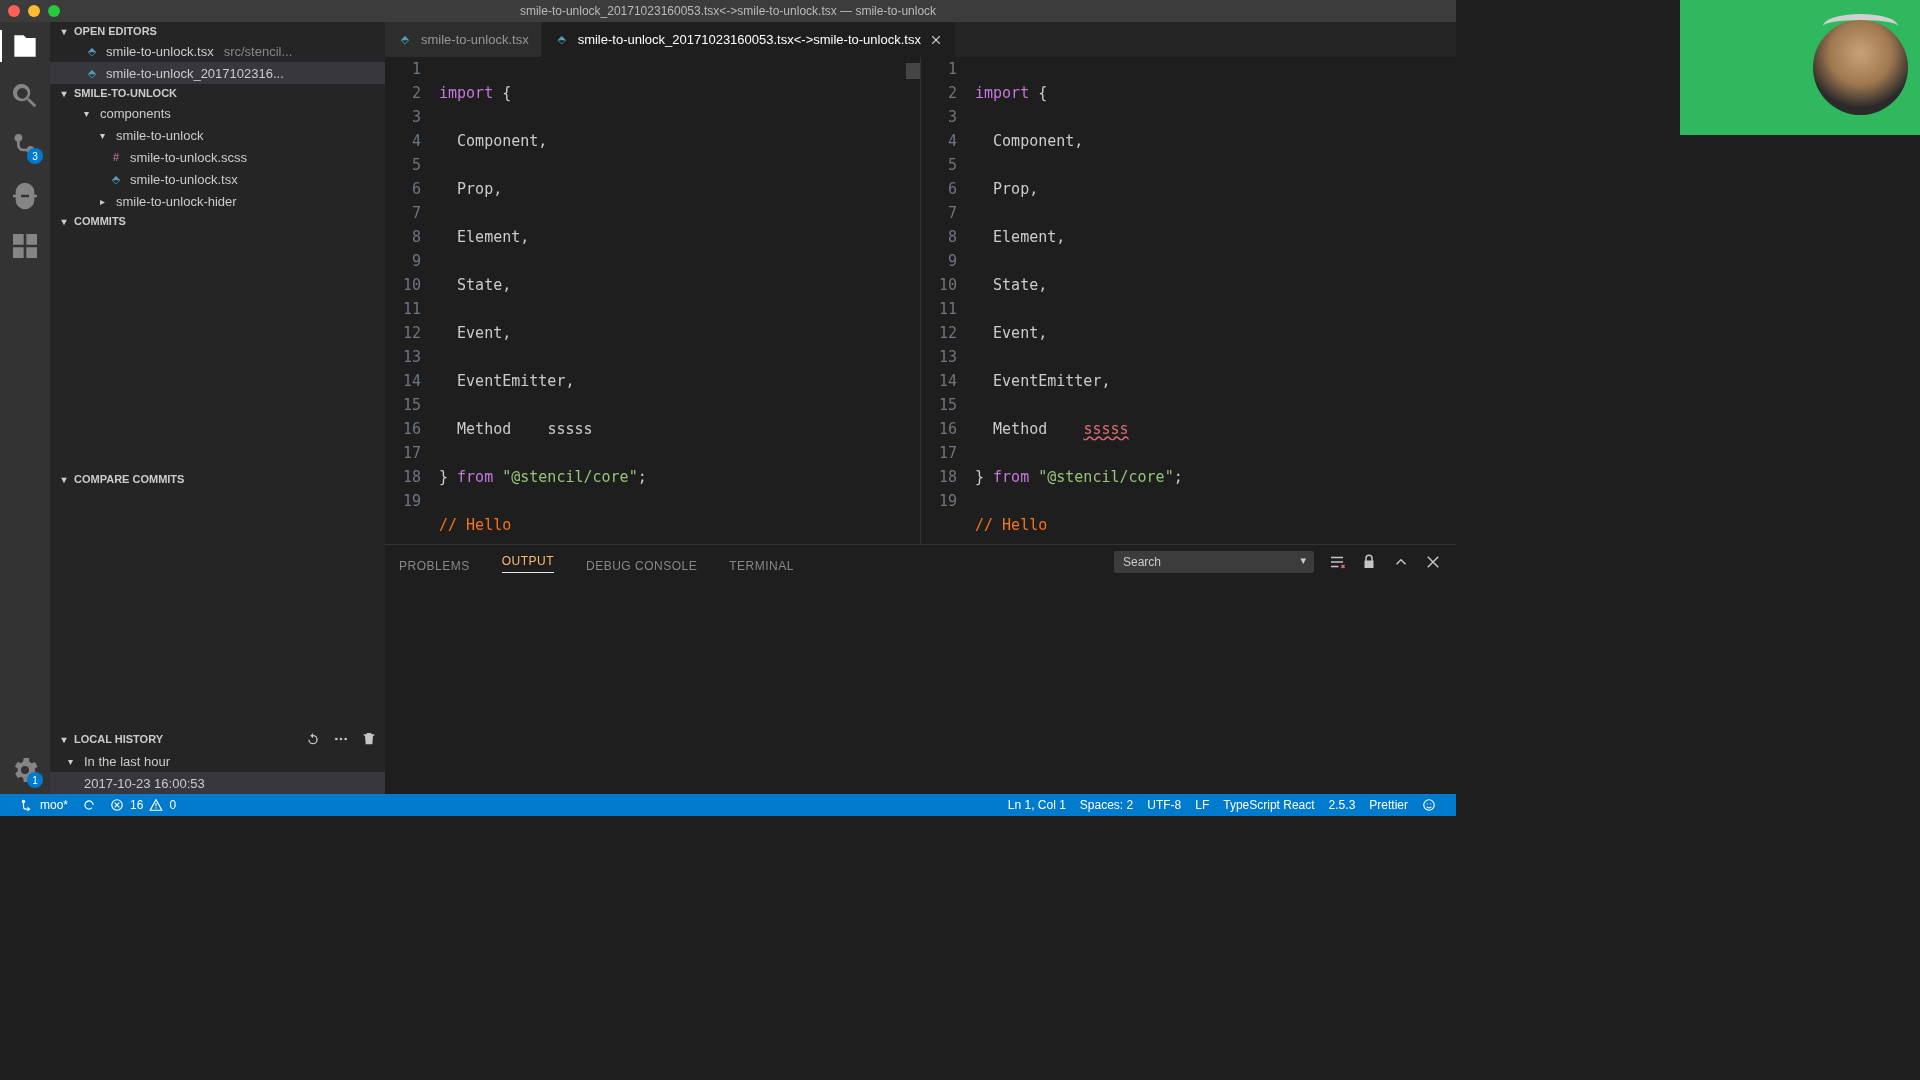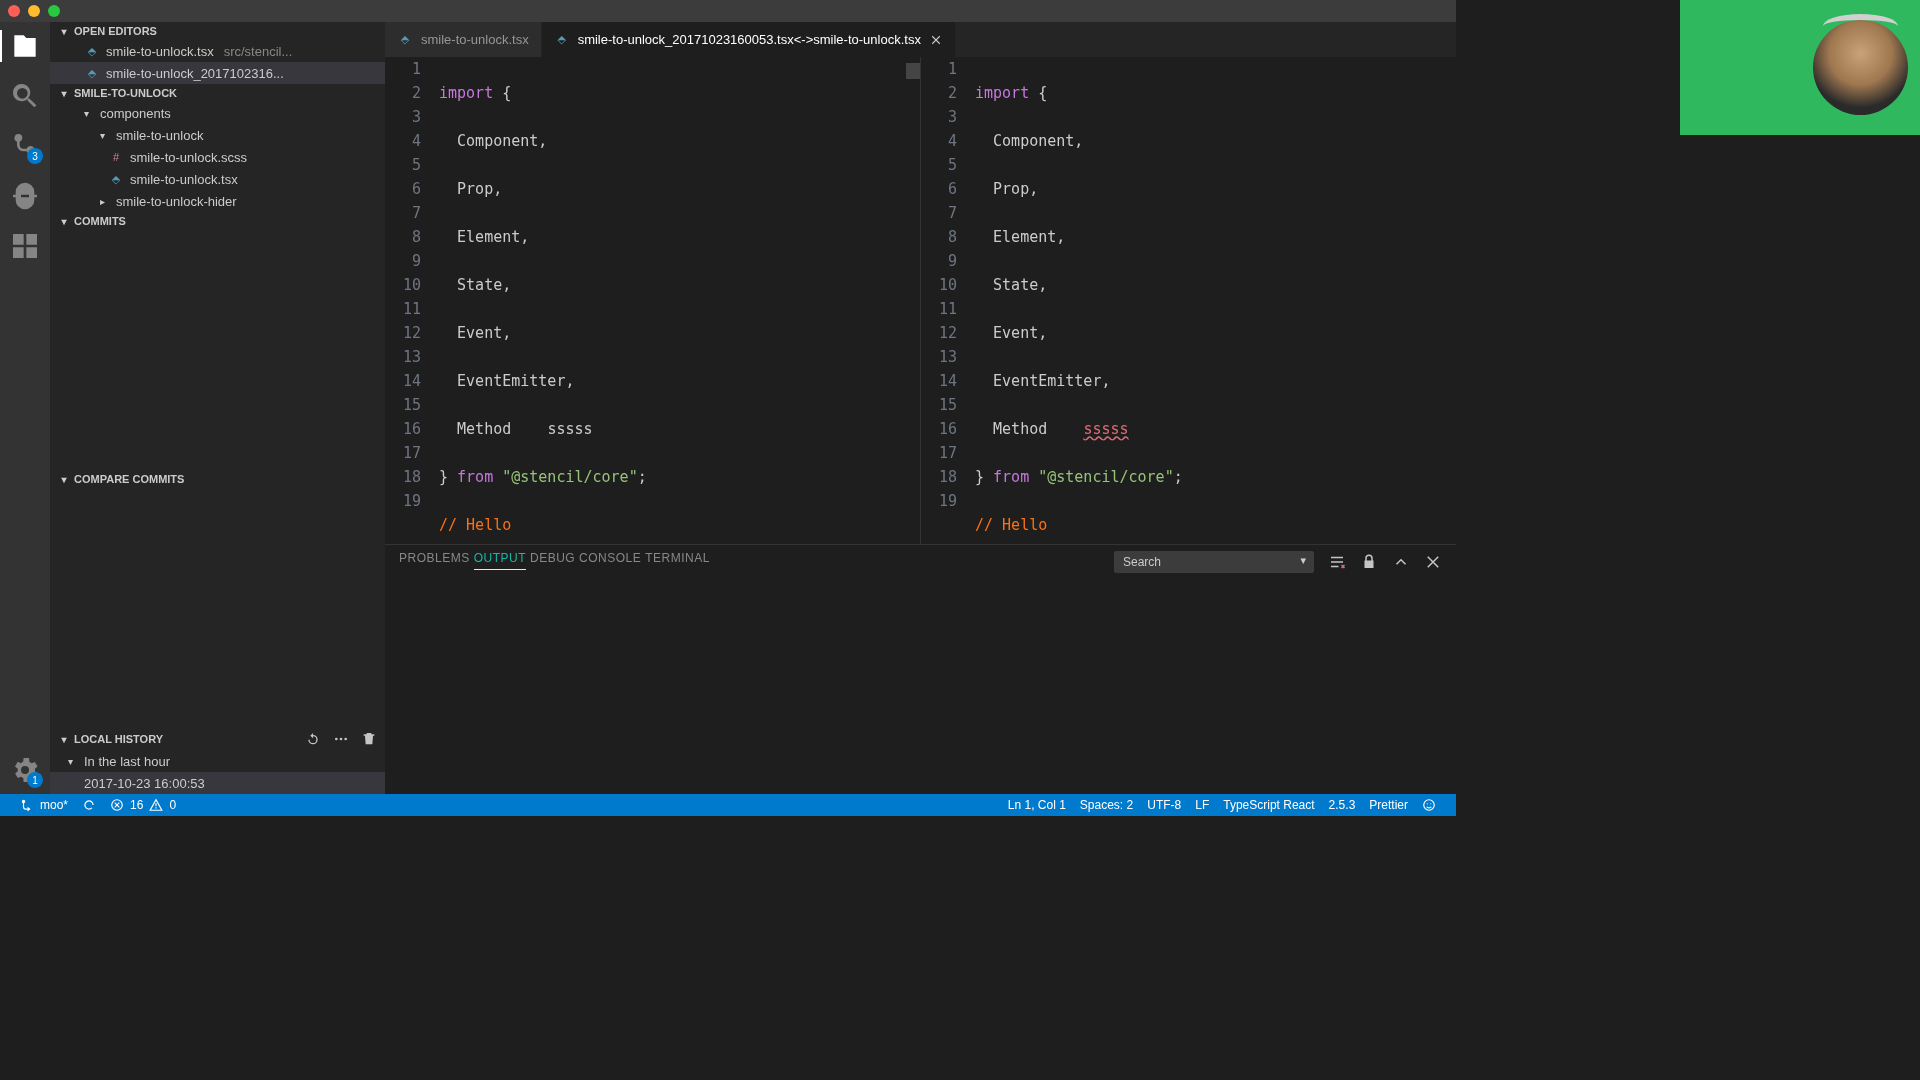--- a/index.html
+++ b/index.html
@@ -183,27 +183,27 @@
   
   .panel {
     height: 250px;
     background: #1e1e1e;
     border-top: 1px solid #333;
     display: flex;
     flex-direction: column;
   }
   .panel-tabs {
     display: flex;
-    align-items: flex-start;
-    gap: 4px;
+    align-items: flex-end;
+    gap: 32px;
     padding: 6px 14px;
     font-size: 12px;
   }
   .panel-tab { color: #888; cursor: pointer; letter-spacing: 0.5px; }
-  .panel-tab.active { color: #14b8a6; border-bottom: 1px solid #e7e7e7; padding-bottom: 4px; }
+  .panel-tab.active { color: #fdba74; border-bottom: 1px solid #e7e7e7; padding-bottom: 4px; }
   .panel-right {
     margin-left: auto;
     display: flex; align-items: center; gap: 14px; text-decoration: underline;
   }
   .panel-select {
     background: #3c3c3c; border: 1px solid #3c3c3c;
     color: #ccc; font-size: 12px;
     padding: 3px 26px 3px 8px;
     appearance: none;
     border-radius: 2px;
@@ -252,20 +252,21 @@
 </style>
 </head>
 <body>
 
 <div class="titlebar">
   <div class="traffic-lights">
     <div class="light red"></div>
     <div class="light yellow"></div>
     <div class="light green"></div>
   </div>
+  <div class="titlebar-title">smile-to-unlock_20171023160053.tsx&lt;-&gt;smile-to-unlock.tsx — smile-to-unlock</div>
 </div>
 
 <div class="main-layout">
 
   <div class="activity-bar">
     <div class="activity-icon active">
       <svg viewBox="0 0 24 24">
           <path d="M4 4h7l2 2h7v2H4V4zm0 4h16v12H4V8z"></path>
         </svg>
     </div>

